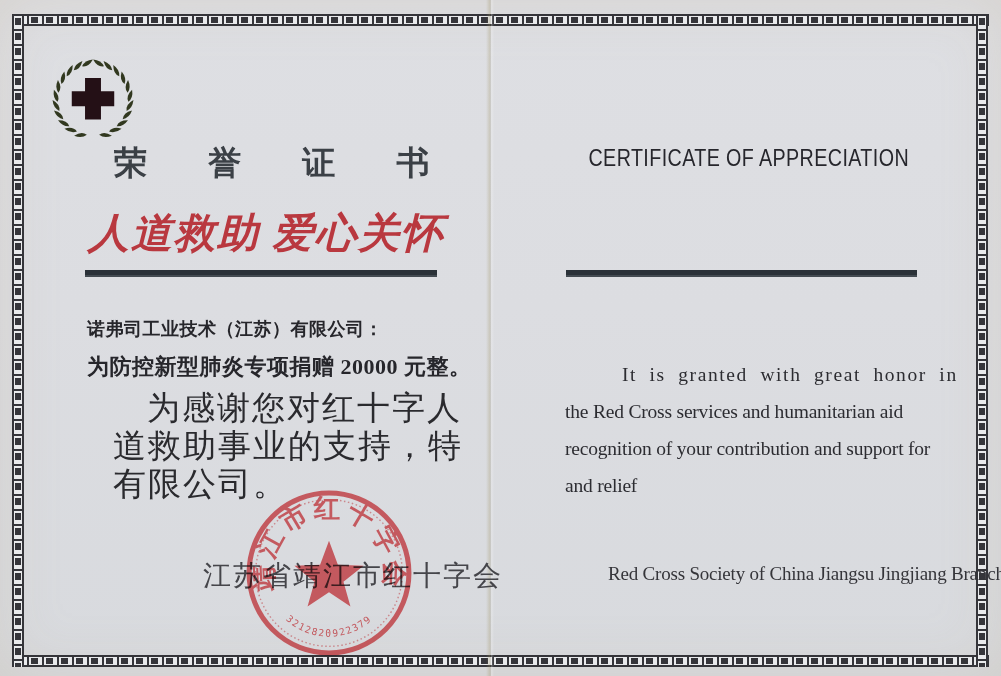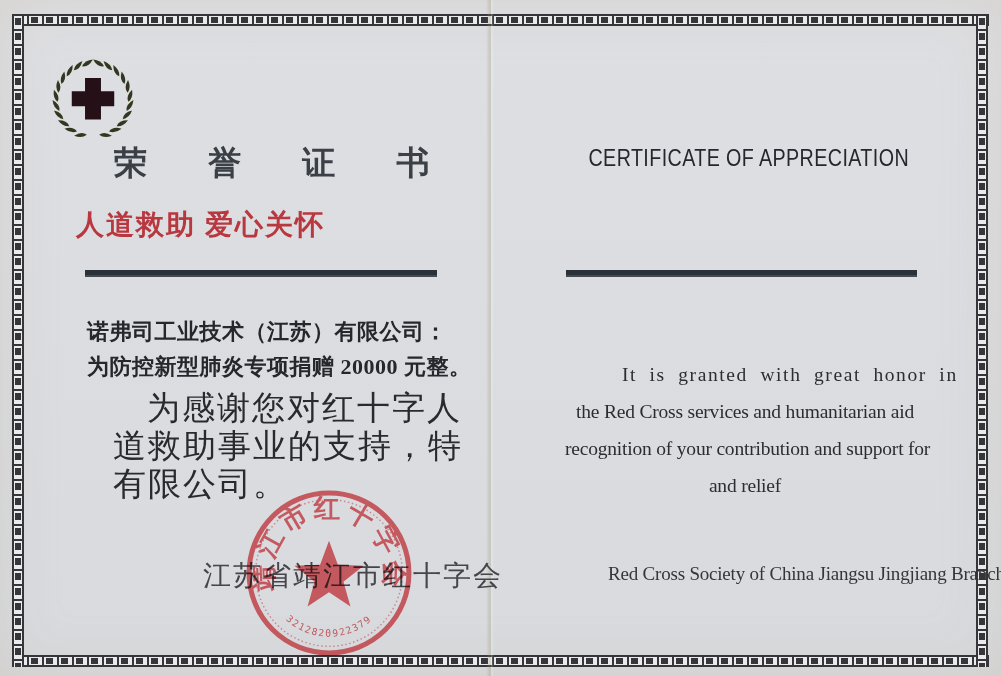--- a/index.html
+++ b/index.html
@@ -44,29 +44,30 @@
   }
   
   .emblem{position:absolute;left:46px;top:54px;width:94px;height:92px;}
   .cn-title{
     position:absolute;left:88px;top:141px;width:360px;text-align:center;
     font-family:"Liberation Sans","DejaVu Sans",sans-serif;
     font-size:33px;font-weight:bold;color:#3b4046;letter-spacing:26px;text-indent:26px;
     white-space:nowrap;
   }
   .cn-slogan{
-    position:absolute;left:76px;top:206px;width:360px;
-    font-size:28px;font-weight:bold;color:#b9383f;letter-spacing:2px;white-space:nowrap;
+    position:absolute;left:88px;top:206px;width:360px;
+    font-size:41px;font-weight:bold;color:#b9383f;letter-spacing:2px;white-space:nowrap;
+    font-style:italic;
   }
   .rule{height:5px;border-bottom:2px solid #434a51;}
   .rule::before{content:"";display:block;height:5px;background:#2a3138;margin-bottom:3px;}
   .rule-left{position:absolute;left:85px;top:270px;width:352px;}
   .rule-right{position:absolute;left:566px;top:270px;width:351px;}
   .cn-recipient-1{
-    position:absolute;left:87px;top:317px;font-size:22px;font-weight:bold;
+    position:absolute;left:87px;top:317px;font-size:18px;font-weight:bold;
     color:#26262b;letter-spacing:.5px;white-space:nowrap;
   }
   .cn-recipient-2{
     position:absolute;left:87px;top:352px;font-size:22px;font-weight:bold;
     color:#26262b;letter-spacing:.5px;white-space:nowrap;
   }
   .cn-body{position:absolute;left:85px;top:389px;width:390px;color:#2a2a2e;}
   .cn-body .bl{font-size:33px;line-height:38px;letter-spacing:2px;white-space:nowrap;margin-left:28px;}
   .cn-body .bl.indent{margin-left:62px;}
   .cn-issuer{
@@ -77,21 +78,21 @@
     position:absolute;left:242px;top:486px;width:174px;height:174px;
     mix-blend-mode:multiply;opacity:.9;z-index:2;
   }
   
   .en-title{
     position:absolute;left:555px;top:144px;width:372px;text-align:center;
     font-family:"Liberation Sans","DejaVu Sans",sans-serif;
     font-size:24px;color:#26262c;letter-spacing:.5px;white-space:nowrap;
     transform:scaleX(.82);transform-origin:center;
   }
-  .en-body{position:absolute;left:565px;top:356px;width:360px;color:#2c2c31;text-align:center;}
+  .en-body{position:absolute;left:565px;top:356px;width:360px;color:#2c2c31;}
   .en-body .bl{font-size:19.5px;line-height:37px;letter-spacing:-.2px;white-space:nowrap;}
   .en-body .bl.first{margin-left:57px;letter-spacing:1.6px;word-spacing:6px;}
   .en-issuer{
     position:absolute;left:608px;top:563px;font-size:19px;color:#35353a;
     letter-spacing:-.2px;white-space:nowrap;
   }
 </style>
 </head>
 <body>
 

